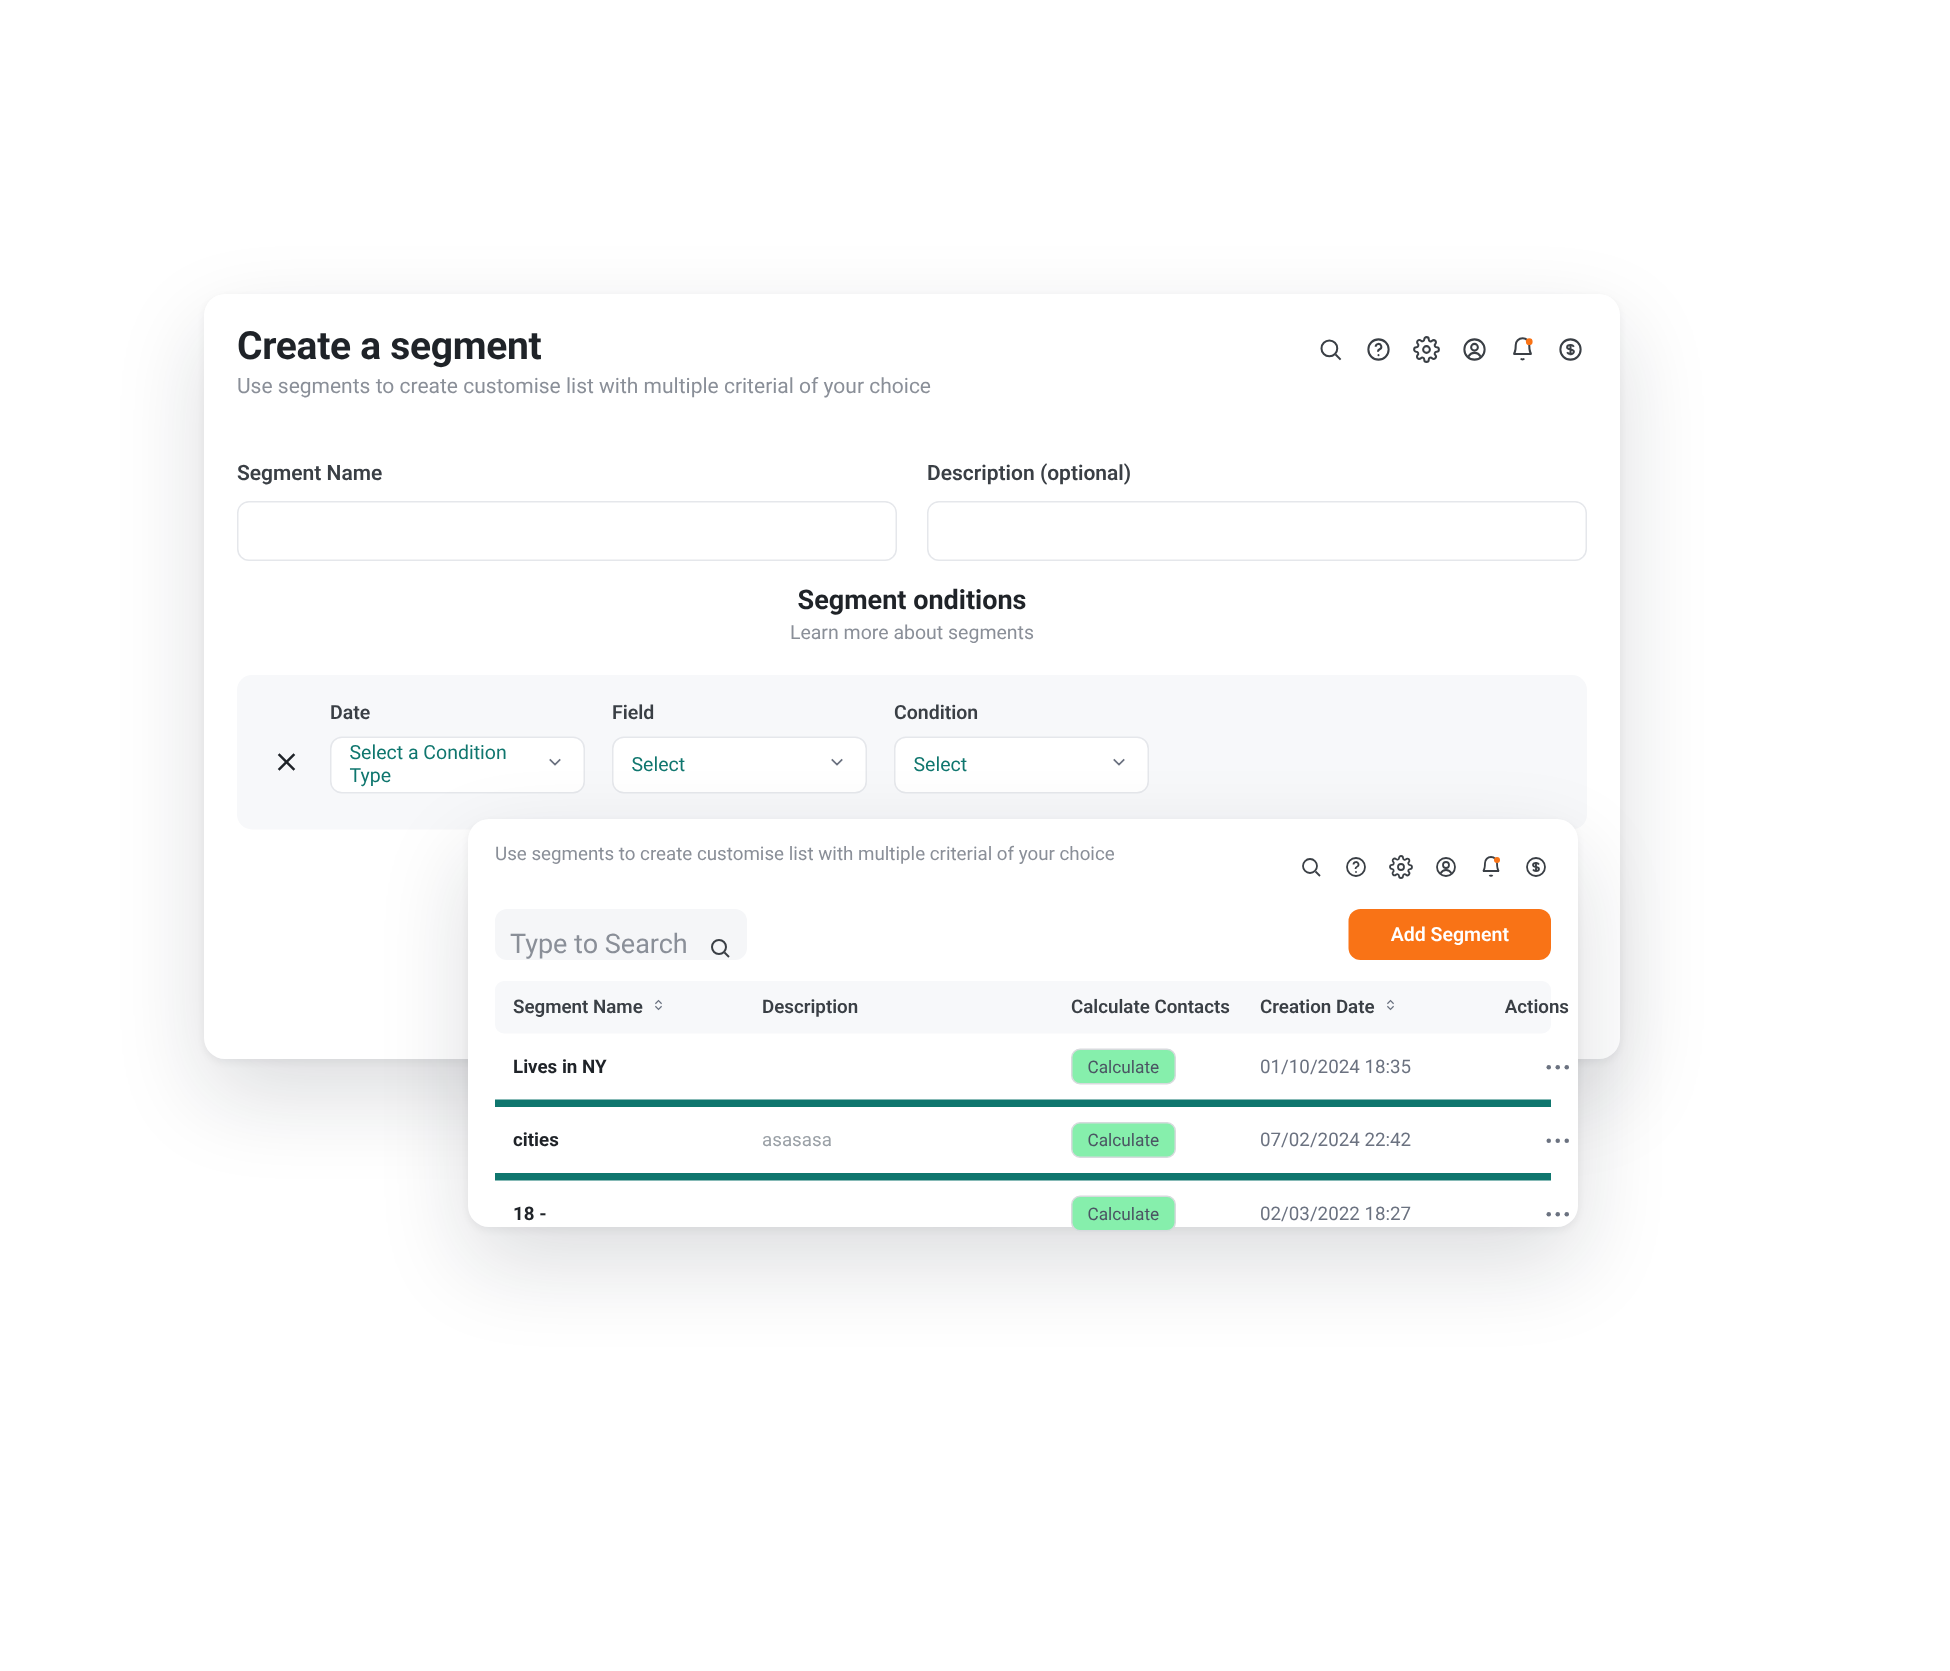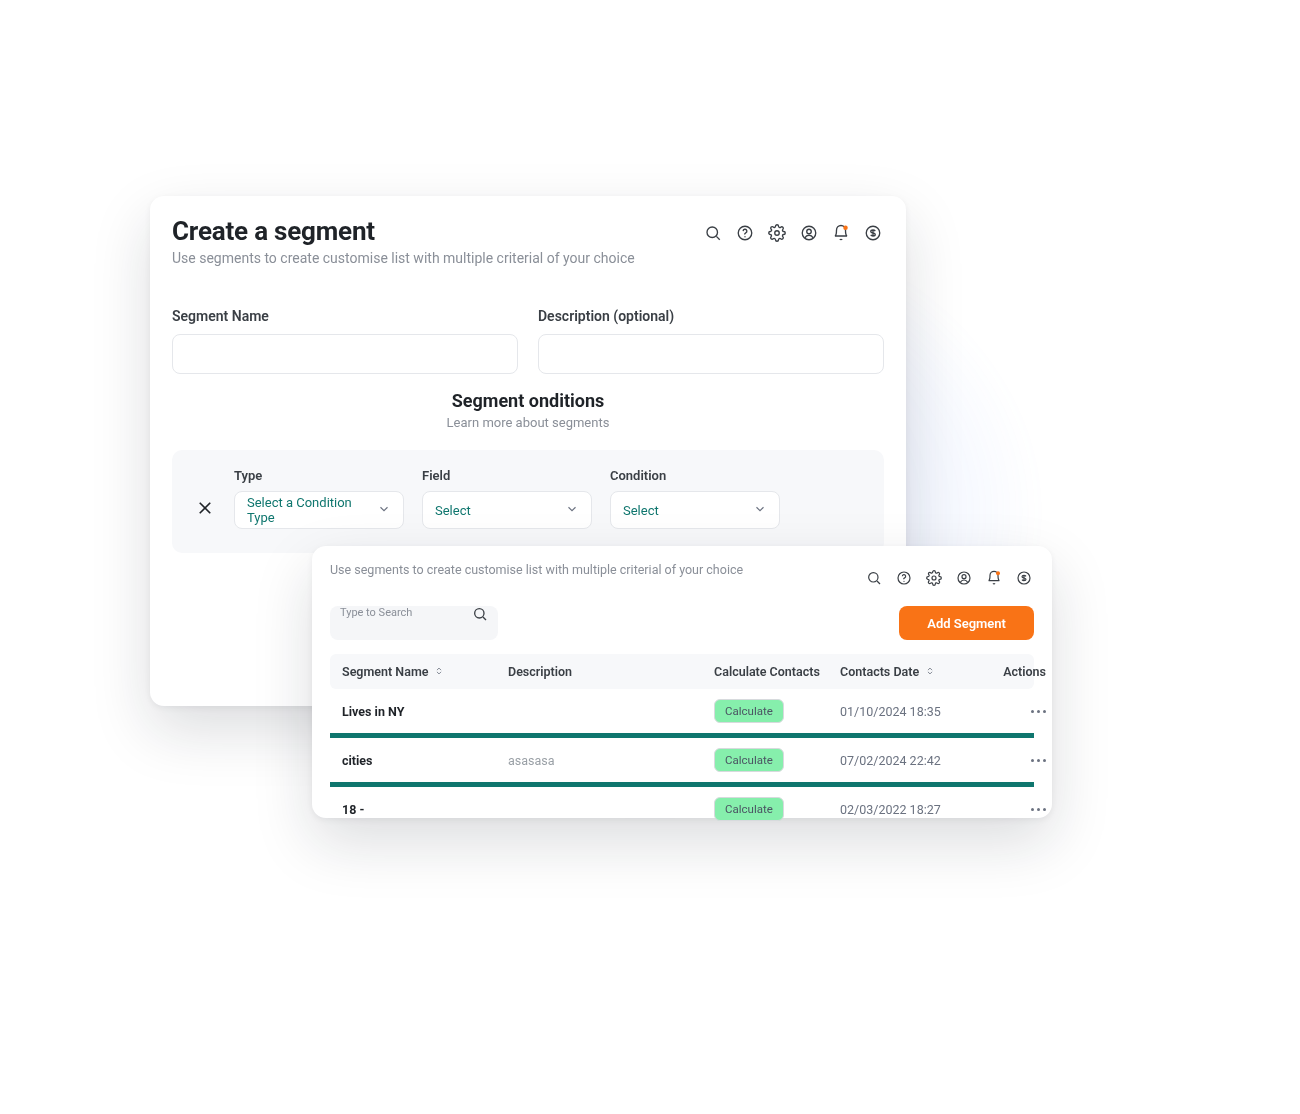--- a/index.html
+++ b/index.html
@@ -27,22 +27,22 @@
 
   .card {
     position: absolute;
     background: #fff;
     border-radius: 14px;
     box-shadow: 0 24px 60px rgba(17, 24, 39, 0.15), 0 2px 6px rgba(17, 24, 39, 0.06);
   }
 
   
   .cardA {
-    left: 150px; top: 196px;
-    width: 756px; height: 510px;
+    left: 136px; top: 196px;
+    width: 944px; height: 510px;
     padding: 20px 22px 22px 22px;
   }
   .headerRow {
     display: flex; align-items: flex-start; justify-content: space-between;
   }
   .titleBlock h1 {
     margin: 0 0 4px 0;
     font-size: 26px; font-weight: 700;
     letter-spacing: -0.2px;
     color: #1f2328;
@@ -130,23 +130,23 @@
   .cardB .iconRow .icon-btn svg { width: 16px; height: 16px; }
 
   .barRow {
     display: flex; align-items: center; justify-content: space-between;
     margin-top: 18px;
   }
   .searchBox {
     height: 34px; width: 168px;
     background: #f5f6f8;
     border-radius: 8px;
-    display: inline-flex; align-items: flex-start; justify-content: space-between;
+    display: inline-flex; align-items: flex-end; justify-content: space-between;
     padding: 0 10px;
-    color: #8a8f98; font-size: 11px;
+    color: #8a8f98; font-size: 18px;
   }
   .searchBox svg { width: 16px; height: 16px; color: #3a3f45; }
 
   .primary-btn {
     height: 34px;
     padding: 0 28px;
     background: #f97316;
     color: #fff;
     border-radius: 8px;
     font-size: 13px; font-weight: 600;
@@ -265,21 +265,21 @@
 
     <div class="conditionPanel">
       <div class="condRow">
         <span class="closeX">
           <svg viewBox="0 0 24 24" fill="none" stroke="currentColor" stroke-width="2.2">
               <line x1="5" y1="5" x2="19" y2="19"></line>
               <line x1="19" y1="5" x2="5" y2="19"></line>
             </svg>
         </span>
         <div class="condCol">
-          <div class="lbl">Type</div>
+          <div class="lbl">Date</div>
           <div class="select wType">
             <span>Select a Condition Type</span>
             <span class="chev"><svg viewBox="0 0 24 24" fill="none" stroke="currentColor" stroke-width="2">
                   <polyline points="6 9 12 15 18 9"></polyline>
                 </svg></span>
           </div>
         </div>
         <div class="condCol">
           <div class="lbl">Field</div>
           <div class="select wField">
@@ -372,21 +372,21 @@
                 <polyline points="7 14 12 19 17 14"></polyline>
               </svg></span>
         </div>
         <div class="th">
             <span>Description</span>
           </div>
         <div class="th">
             <span>Calculate Contacts</span>
           </div>
         <div class="th">
-          <span>Contacts Date</span>
+          <span>Creation Date</span>
           <span class="sort"><svg viewBox="0 0 24 24" fill="none" stroke="currentColor" stroke-width="2">
                 <polyline points="7 10 12 5 17 10"></polyline>
                 <polyline points="7 14 12 19 17 14"></polyline>
               </svg></span>
         </div>
         <div class="th right">
             <span>Actions</span>
           </div>
       </div>
 

